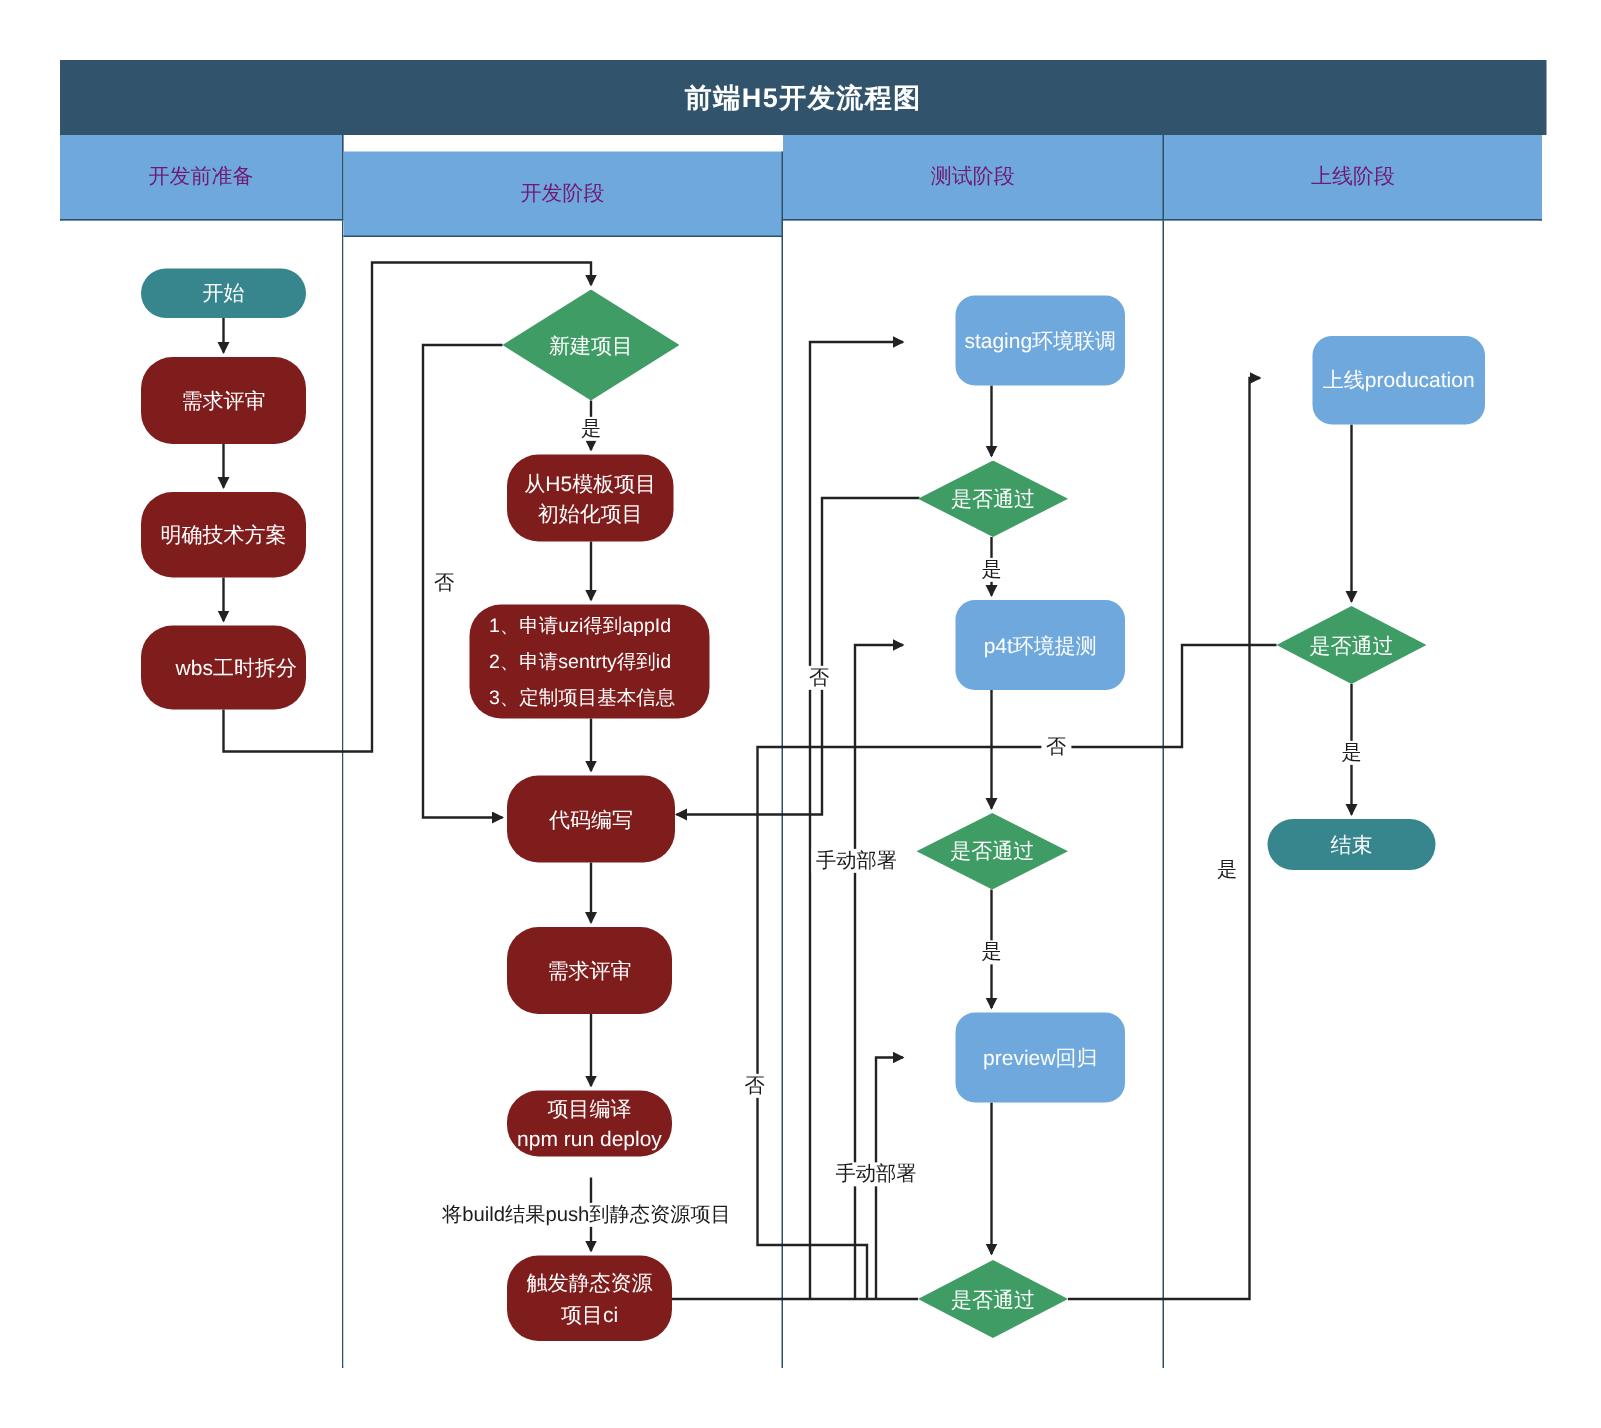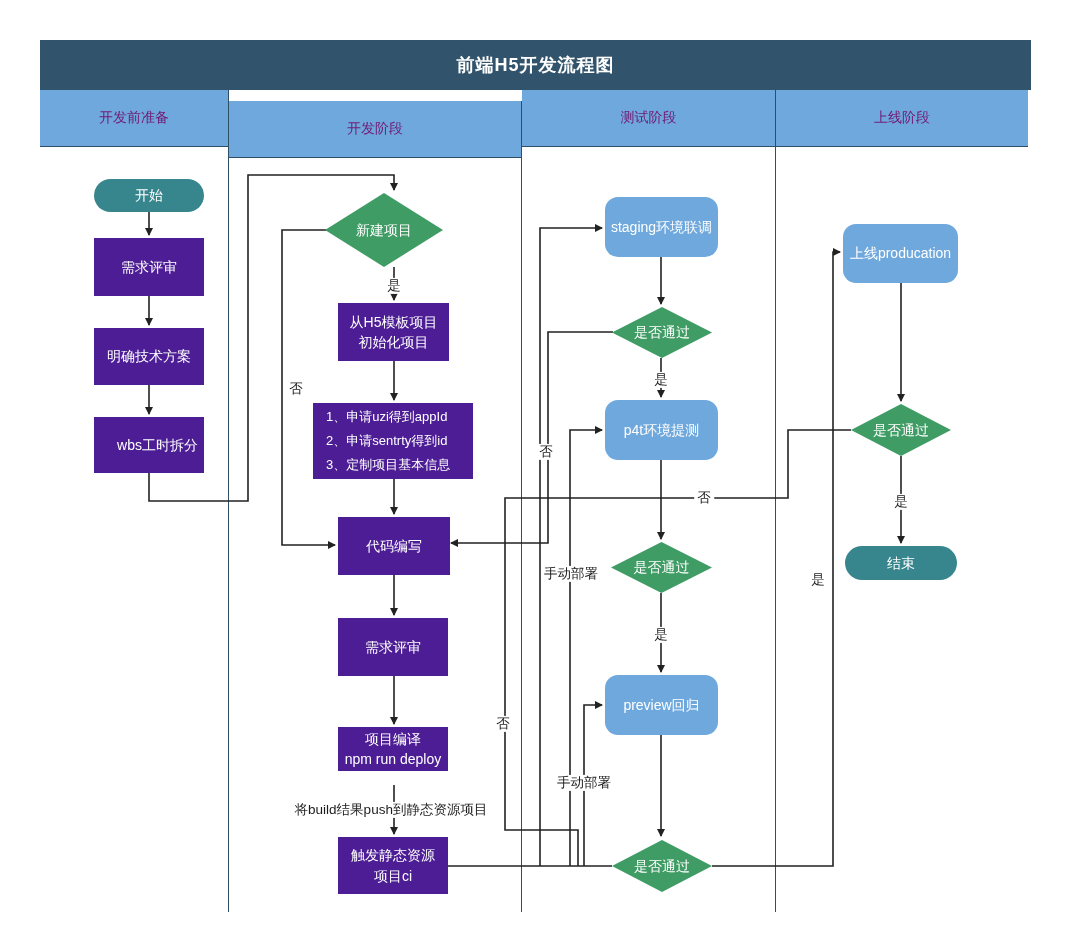--- a/index.html
+++ b/index.html
@@ -17,23 +17,23 @@
   .hdr-cell{position:absolute;top:90px;height:57px;background:#6FA8DC;color:#701a75;
     display:flex;align-items:center;justify-content:center;font-size:14px;
     border-right:1px solid #2e4f66;border-bottom:1px solid #2e4f66;box-sizing:border-box;z-index:1;}
   .lane-body{position:absolute;top:147px;height:765px;border-right:1px solid #2e4f66;
     box-sizing:border-box;z-index:0;background:#ffffff;}
   
   #connectors{position:absolute;left:0;top:0;width:1067px;height:952px;z-index:2;}
   
   .node{position:absolute;display:flex;align-items:center;justify-content:center;
     color:#ffffff;font-size:14px;text-align:center;box-sizing:border-box;z-index:3;line-height:1.45;}
-  .proc{background:#4c1d95;}
+  .proc{background:#7f1d1d;border-radius:21px;}
   .term{background:#37868D;border-radius:17px;}
-  .env{background:#6FA8DC;border-radius:13px;}
+  .env{background:#6FA8DC;border-radius:13px;margin-left:32px;}
   .dia{background:#3F9C64;clip-path:polygon(50% 0,100% 50%,50% 100%,0 50%);}
   .steps{flex-direction:column;align-items:flex-start;justify-content:center;
     padding-left:13px;font-size:13px;line-height:1.85;text-align:left;}
   .twoline{flex-direction:column;}
   
   .lbl{position:absolute;transform:translate(-50%,-50%);background:#ffffff;color:#1c1c1c;
     font-size:13.5px;padding:0 3px;white-space:nowrap;z-index:4;line-height:1.2;}
 </style>
 </head>
 <body>
@@ -87,21 +87,21 @@
       <path d="M901,456 L901,543" marker-end="url(#arr)"></path>
       <path d="M851,430 L788,430 L788,498 L505,498 L505,830 L578,830 L578,866"></path>
     </g>
   </svg>
 
   <div class="node term" style="left:94px;top:179px;width:110px;height:33px;">开始</div>
   <div class="node proc" style="left:94px;top:238px;width:110px;height:58px;">需求评审</div>
   <div class="node proc" style="left:94px;top:328px;width:110px;height:57px;">明确技术方案</div>
   <div class="node proc" style="left:94px;top:417px;width:110px;height:56px;padding-left:17px;">wbs工时拆分</div>
 
-  <div class="node dia" style="left:325px;top:193px;width:118px;height:74px;">新建项目</div>
+  <div class="node dia" style="left:335px;top:193px;width:118px;height:74px;">新建项目</div>
   <div class="node proc" style="left:338px;top:303px;width:111px;height:58px;padding:0 8px;">从H5模板项目初始化项目</div>
   <div class="node proc steps" style="left:313px;top:403px;width:160px;height:76px;">
     <span>1、申请uzi得到appId</span>
     <span>2、申请sentrty得到id</span>
     <span>3、定制项目基本信息</span>
   </div>
   <div class="node proc" style="left:338px;top:517px;width:112px;height:58px;">代码编写</div>
   <div class="node proc" style="left:338px;top:618px;width:110px;height:58px;">需求评审</div>
   <div class="node proc twoline" style="left:338px;top:727px;width:110px;height:44px;">
     <span>项目编译</span>

